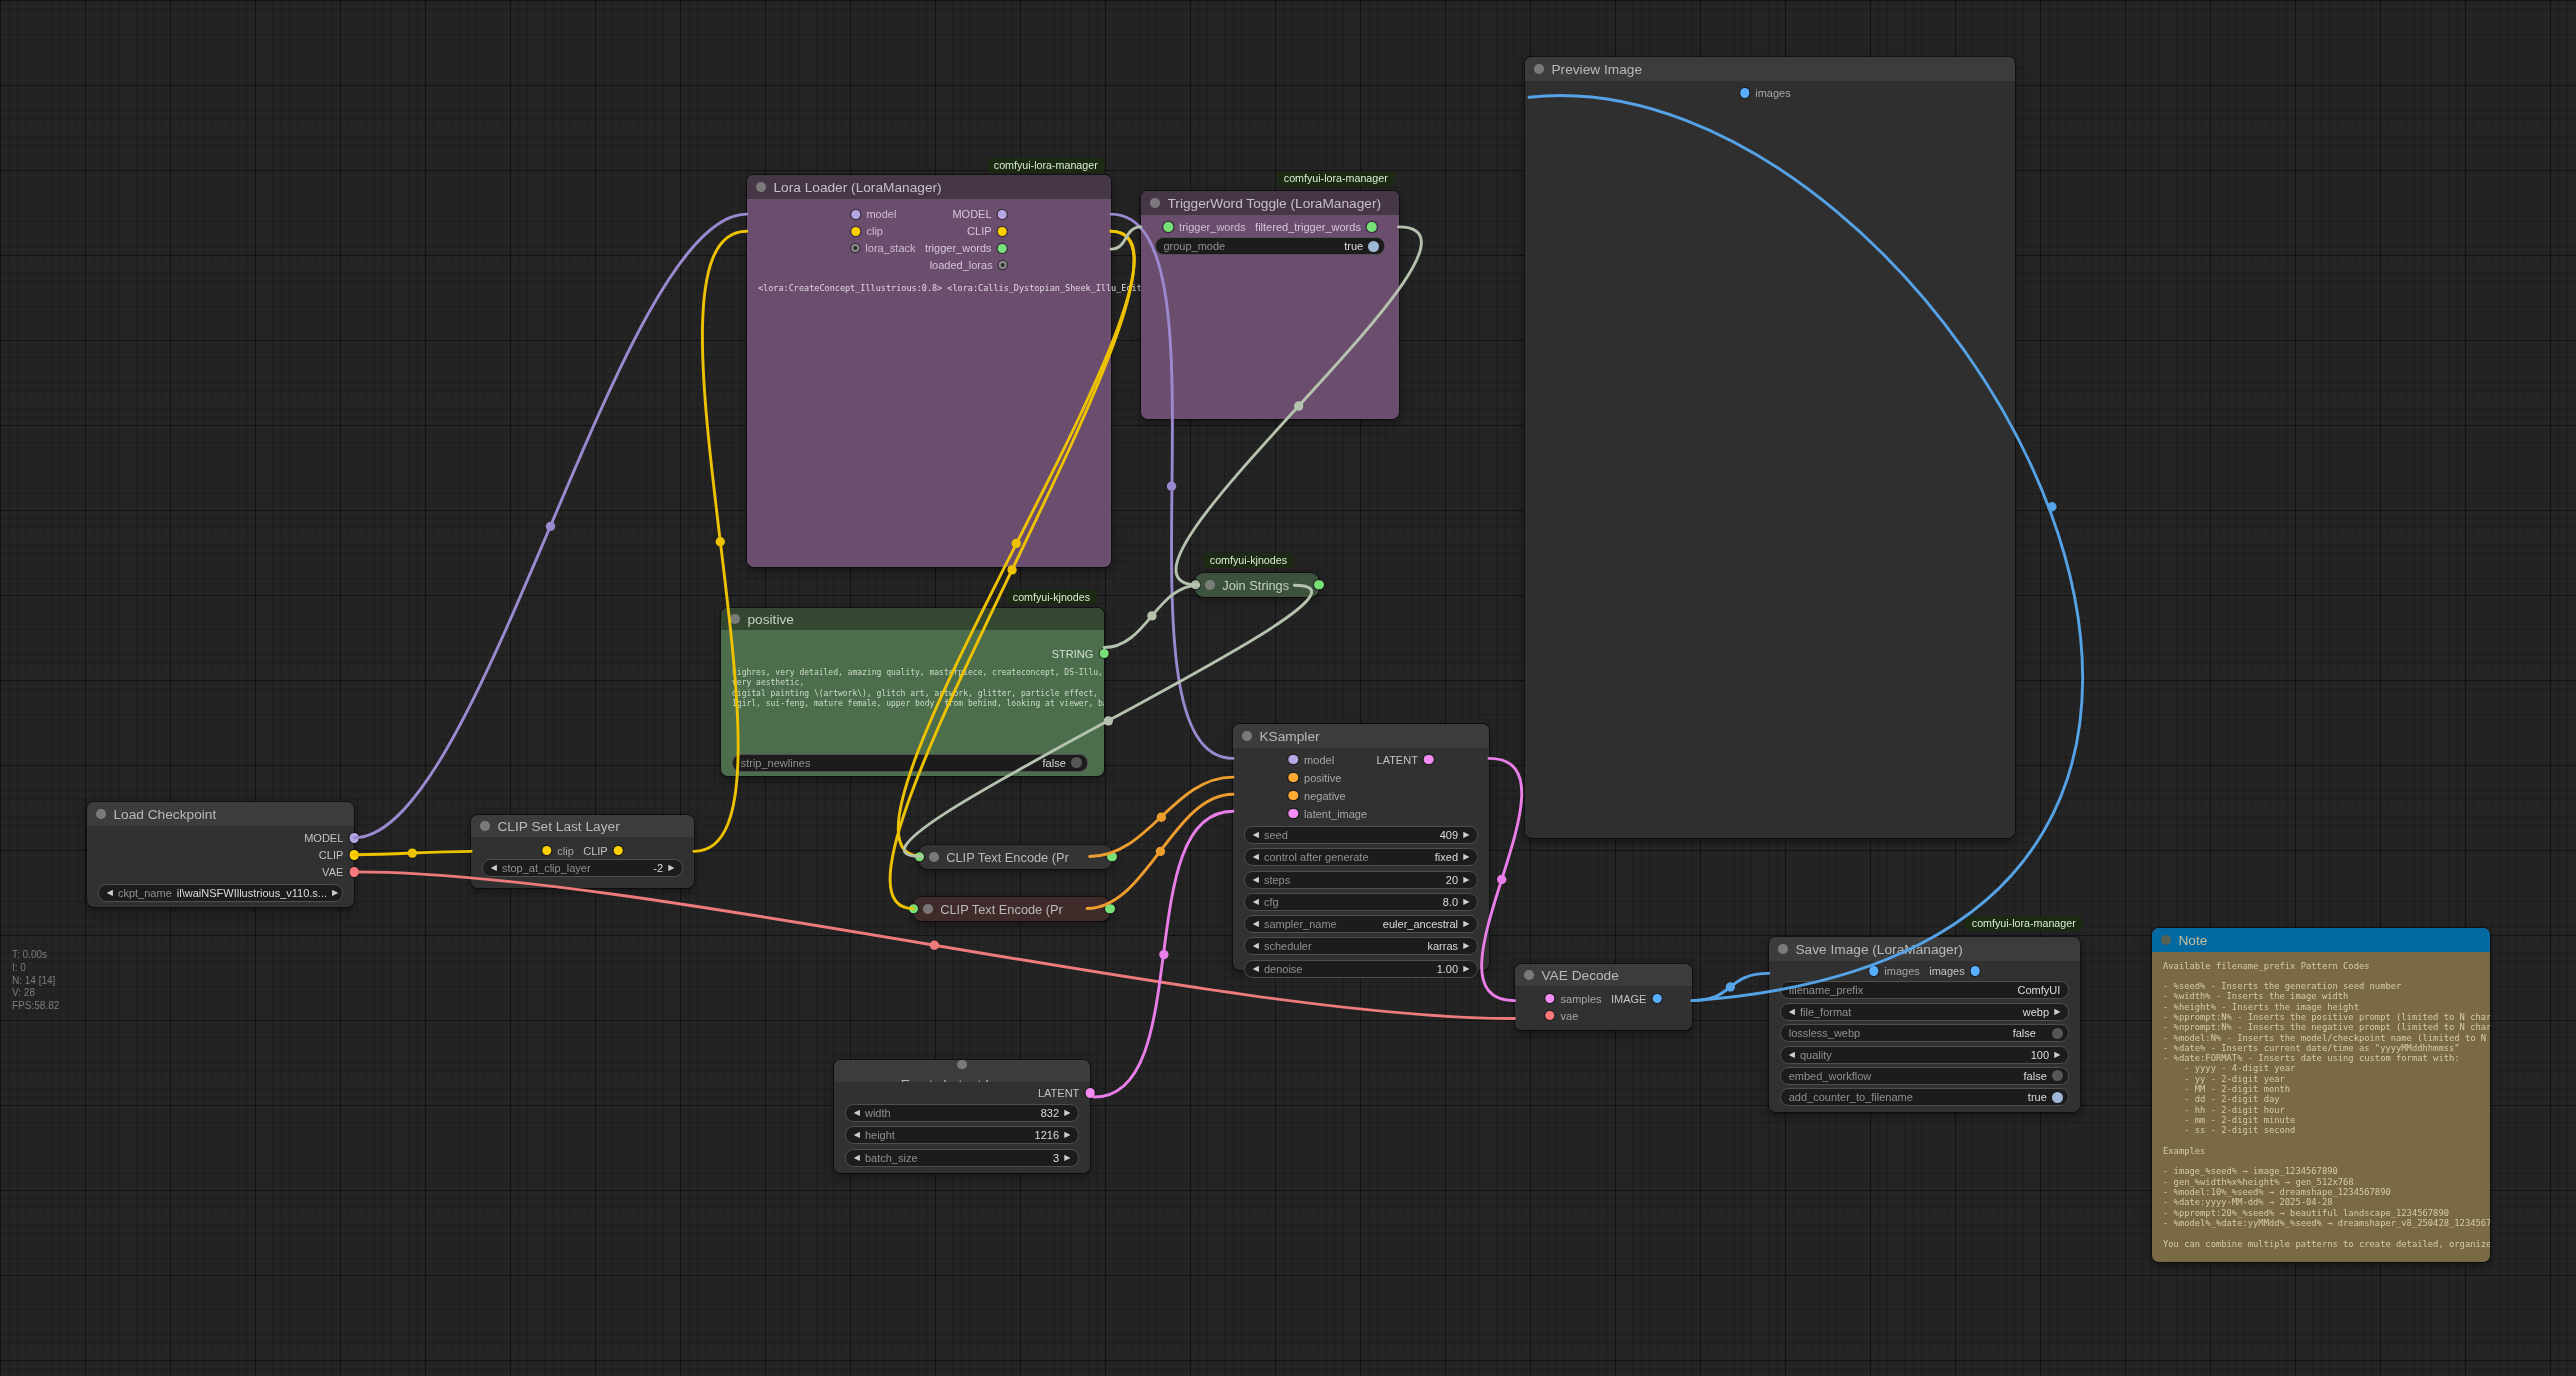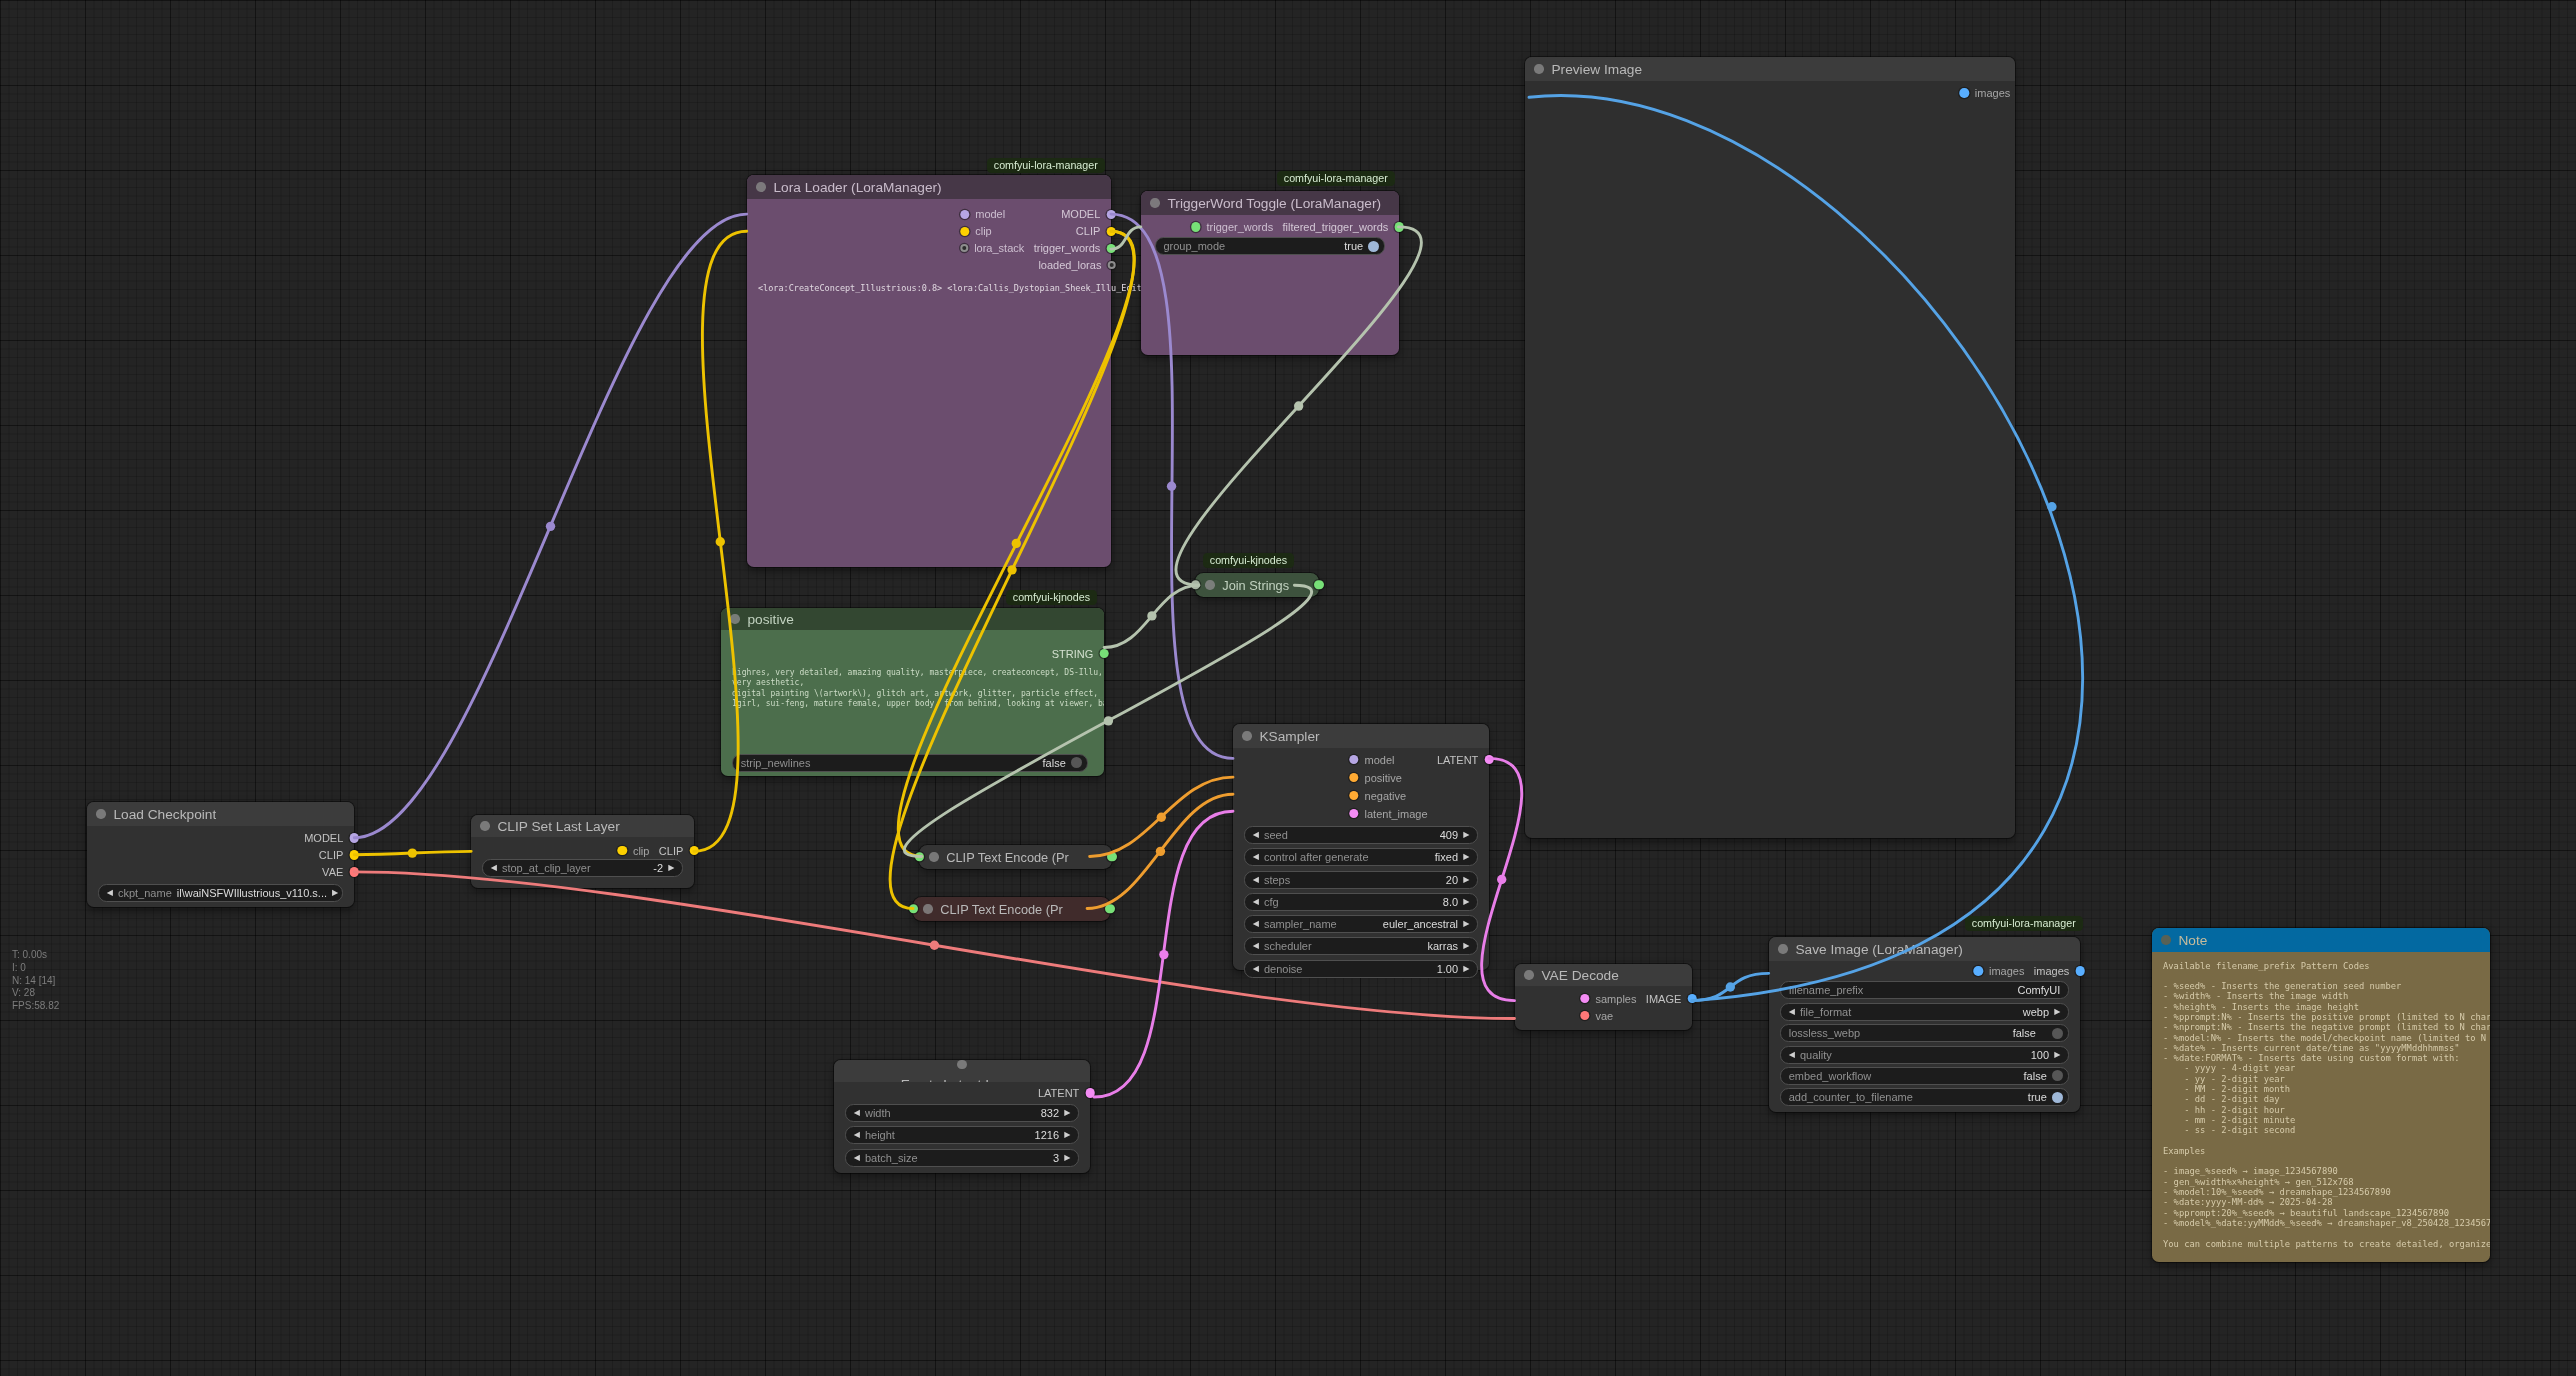--- a/index.html
+++ b/index.html
@@ -20,21 +20,21 @@
   .ntitle{color:#b9b9b9;font-size:13.7px;white-space:nowrap;overflow:hidden;}
   .purple{background:#6b4d6e;}
   .purple .nheader{background:#463747;}
   .purple .ntitle{color:#c9bccb;}
   .green{background:#4c6e4c;}
   .green .nheader{background:#334731;}
   .green .ntitle{color:#c2d2c0;}
   .notebg{background:#796a45;}
   .notebg .nheader{background:#0369a1;}
   .notebg .ntitle{color:#c8bc9c;}
-  .cols{display:flex;justify-content:flex-end;padding-top:3.4px;}
+  .cols{display:flex;justify-content:center;padding-top:3.4px;}
   .slot{display:flex;align-items:center;gap:6px;height:17px;white-space:nowrap;}
   .col-in{transform:translateX(-4.7px);}
   .col-out{transform:translateX(4.7px);text-align:right;}
   .col-out .slot{justify-content:flex-end;}
   .slabel{color:#a6a6a6;}
   .olabel{color:#c3c3c3;}
   .purple .slabel{color:#cdbfd0;}
   .purple .olabel{color:#d4c8d6;}
   .green .olabel{color:#d3e0cf;}
   .s{width:9.4px;height:9.4px;border-radius:50%;box-shadow:0 0 0 1.3px rgba(15,15,15,.5);flex:0 0 auto;}
@@ -191,21 +191,21 @@
           </div>
         <div class="slot">
             <span class="olabel">loaded_loras</span>
             <span class="s hollow"></span>
           </div>
       </div>
     </div>
     <div class="mono loras-text">&lt;lora:CreateConcept_Illustrious:0.8&gt; &lt;lora:Callis_Dystopian_Sheek_Illu_Edition:0.4&gt;</div>
   </div>
 
-  <div class="node purple" style="left:1141px;top:191px;width:258px;height:164px;">
+  <div class="node purple" style="left:1141px;top:191px;width:258px;height:228px;">
     <div class="nheader">
       <span class="ndot"></span>
       <span class="ntitle">TriggerWord Toggle (LoraManager)</span>
     </div>
     <div class="cols" style="padding-top:3.4px;">
       <div class="col-in">
         <div class="slot">
             <span class="s c-str"></span>
             <span class="slabel">trigger_words</span>
           </div>

